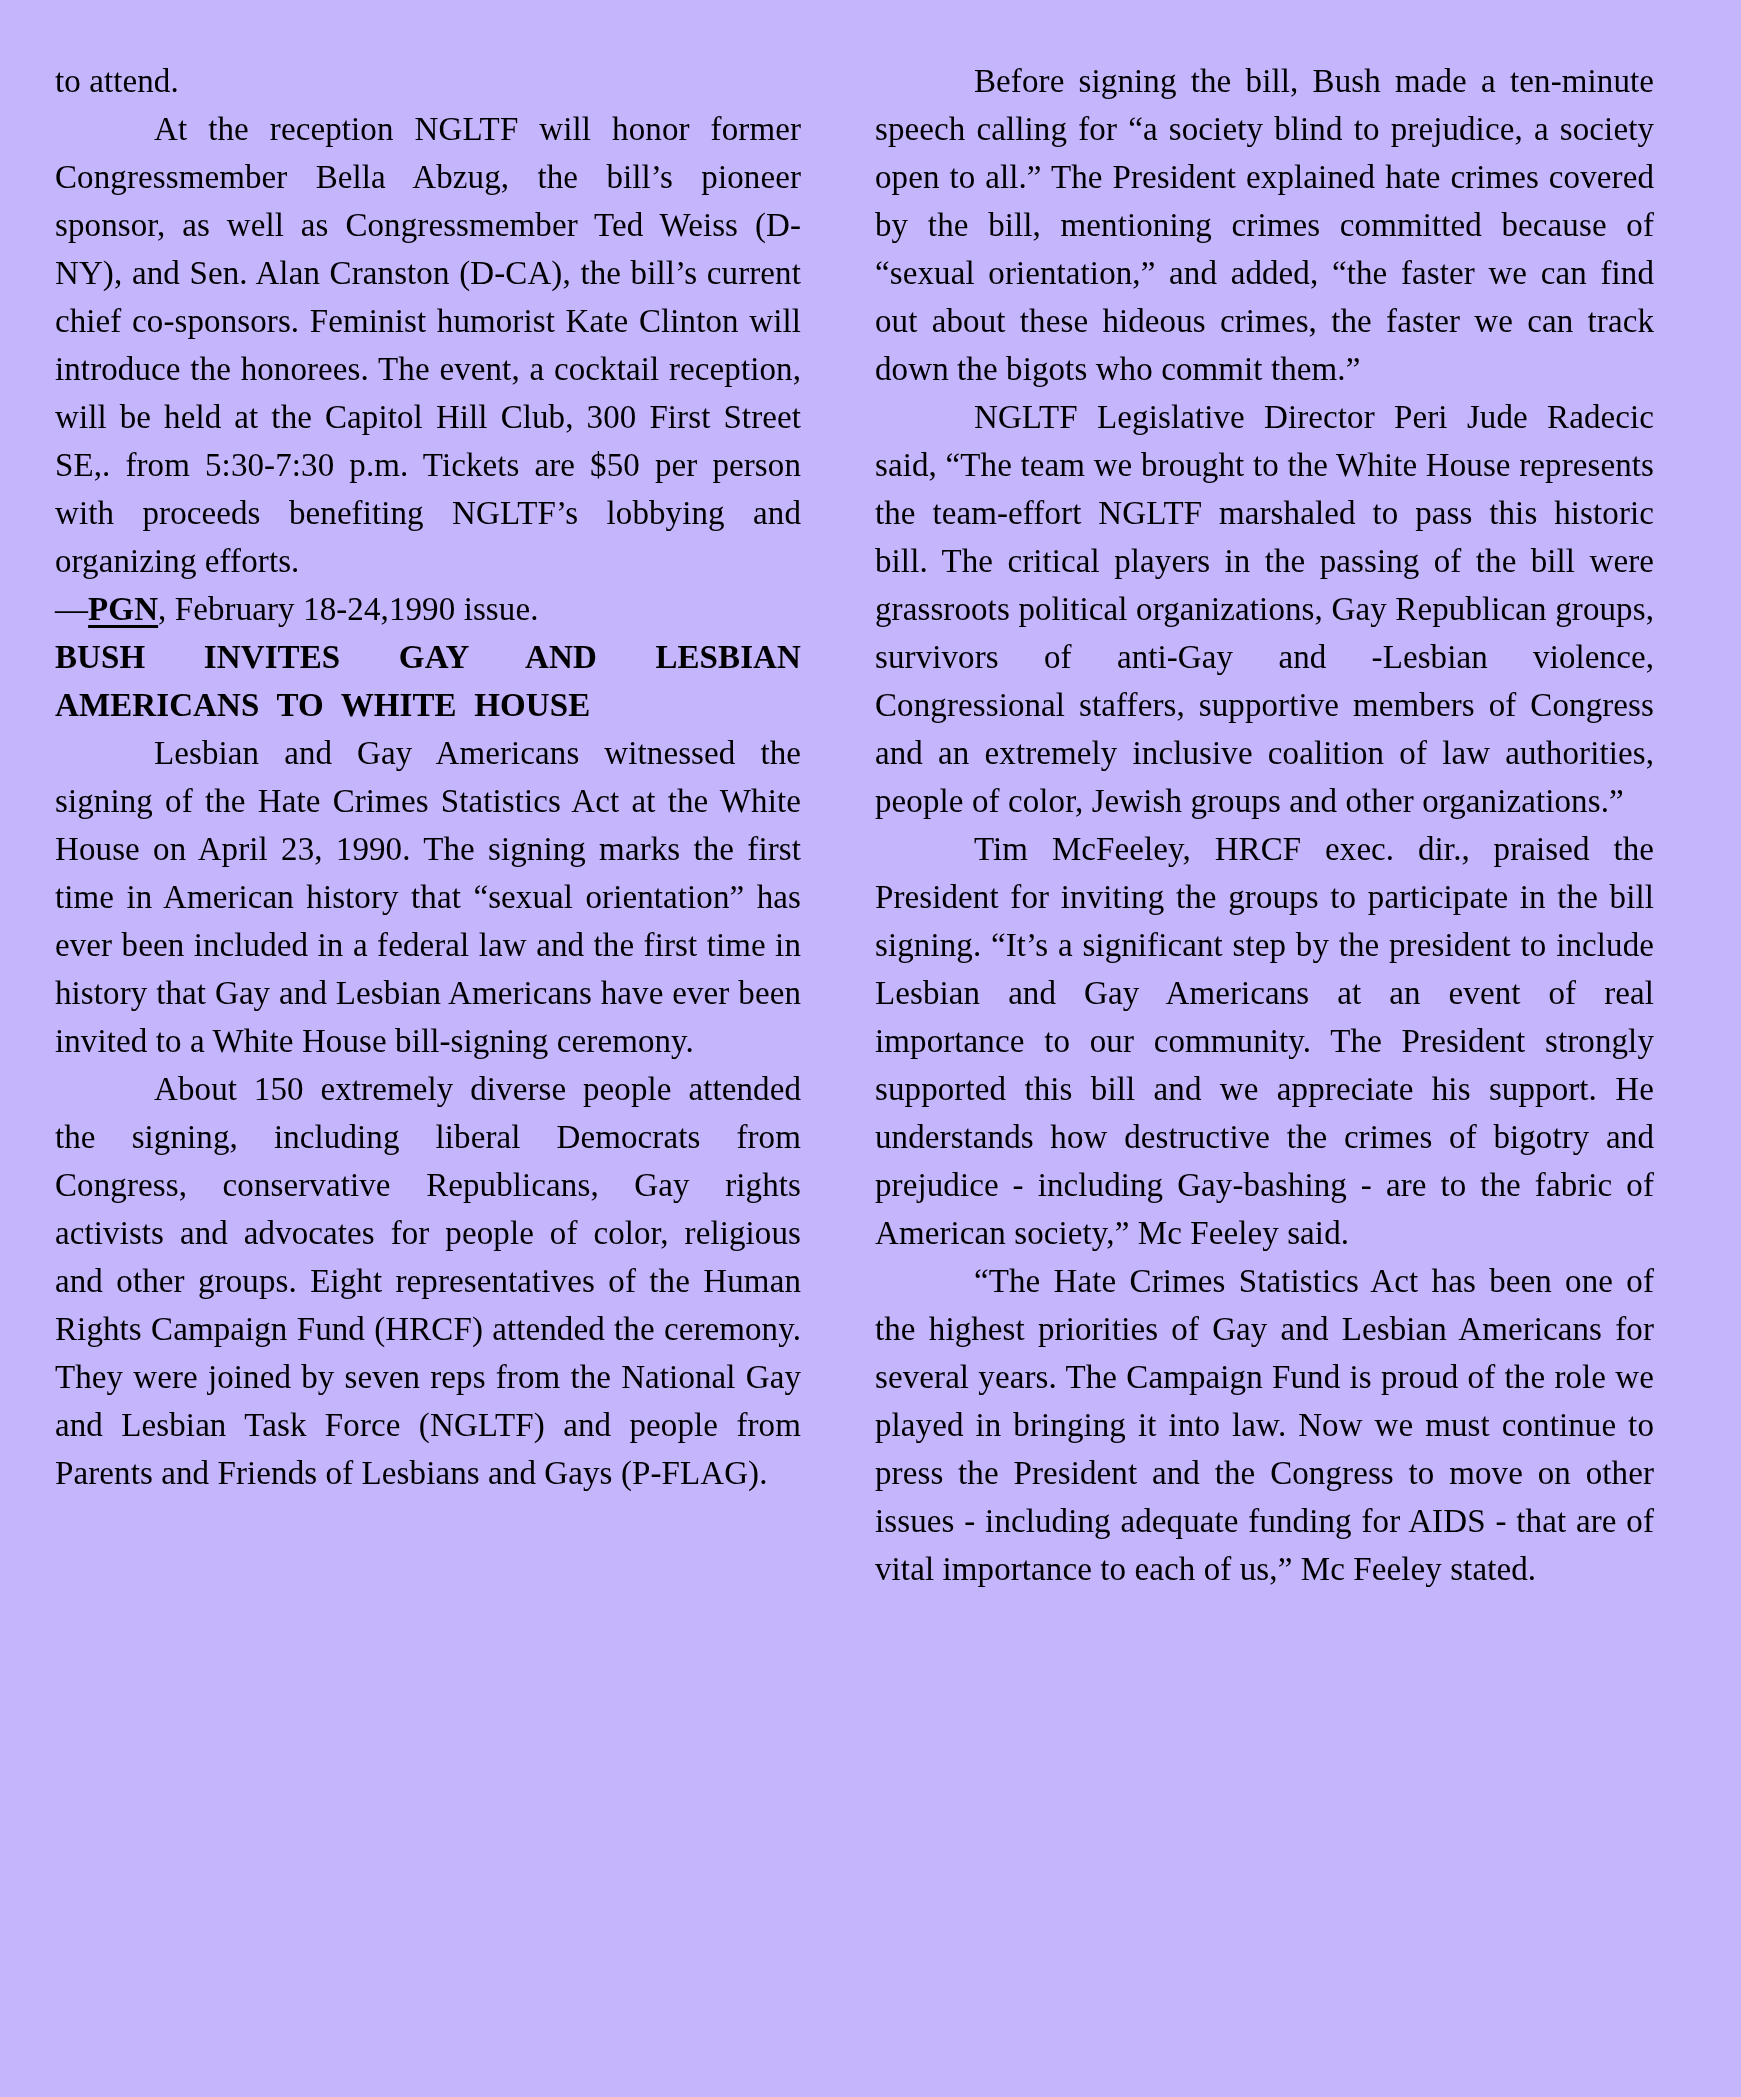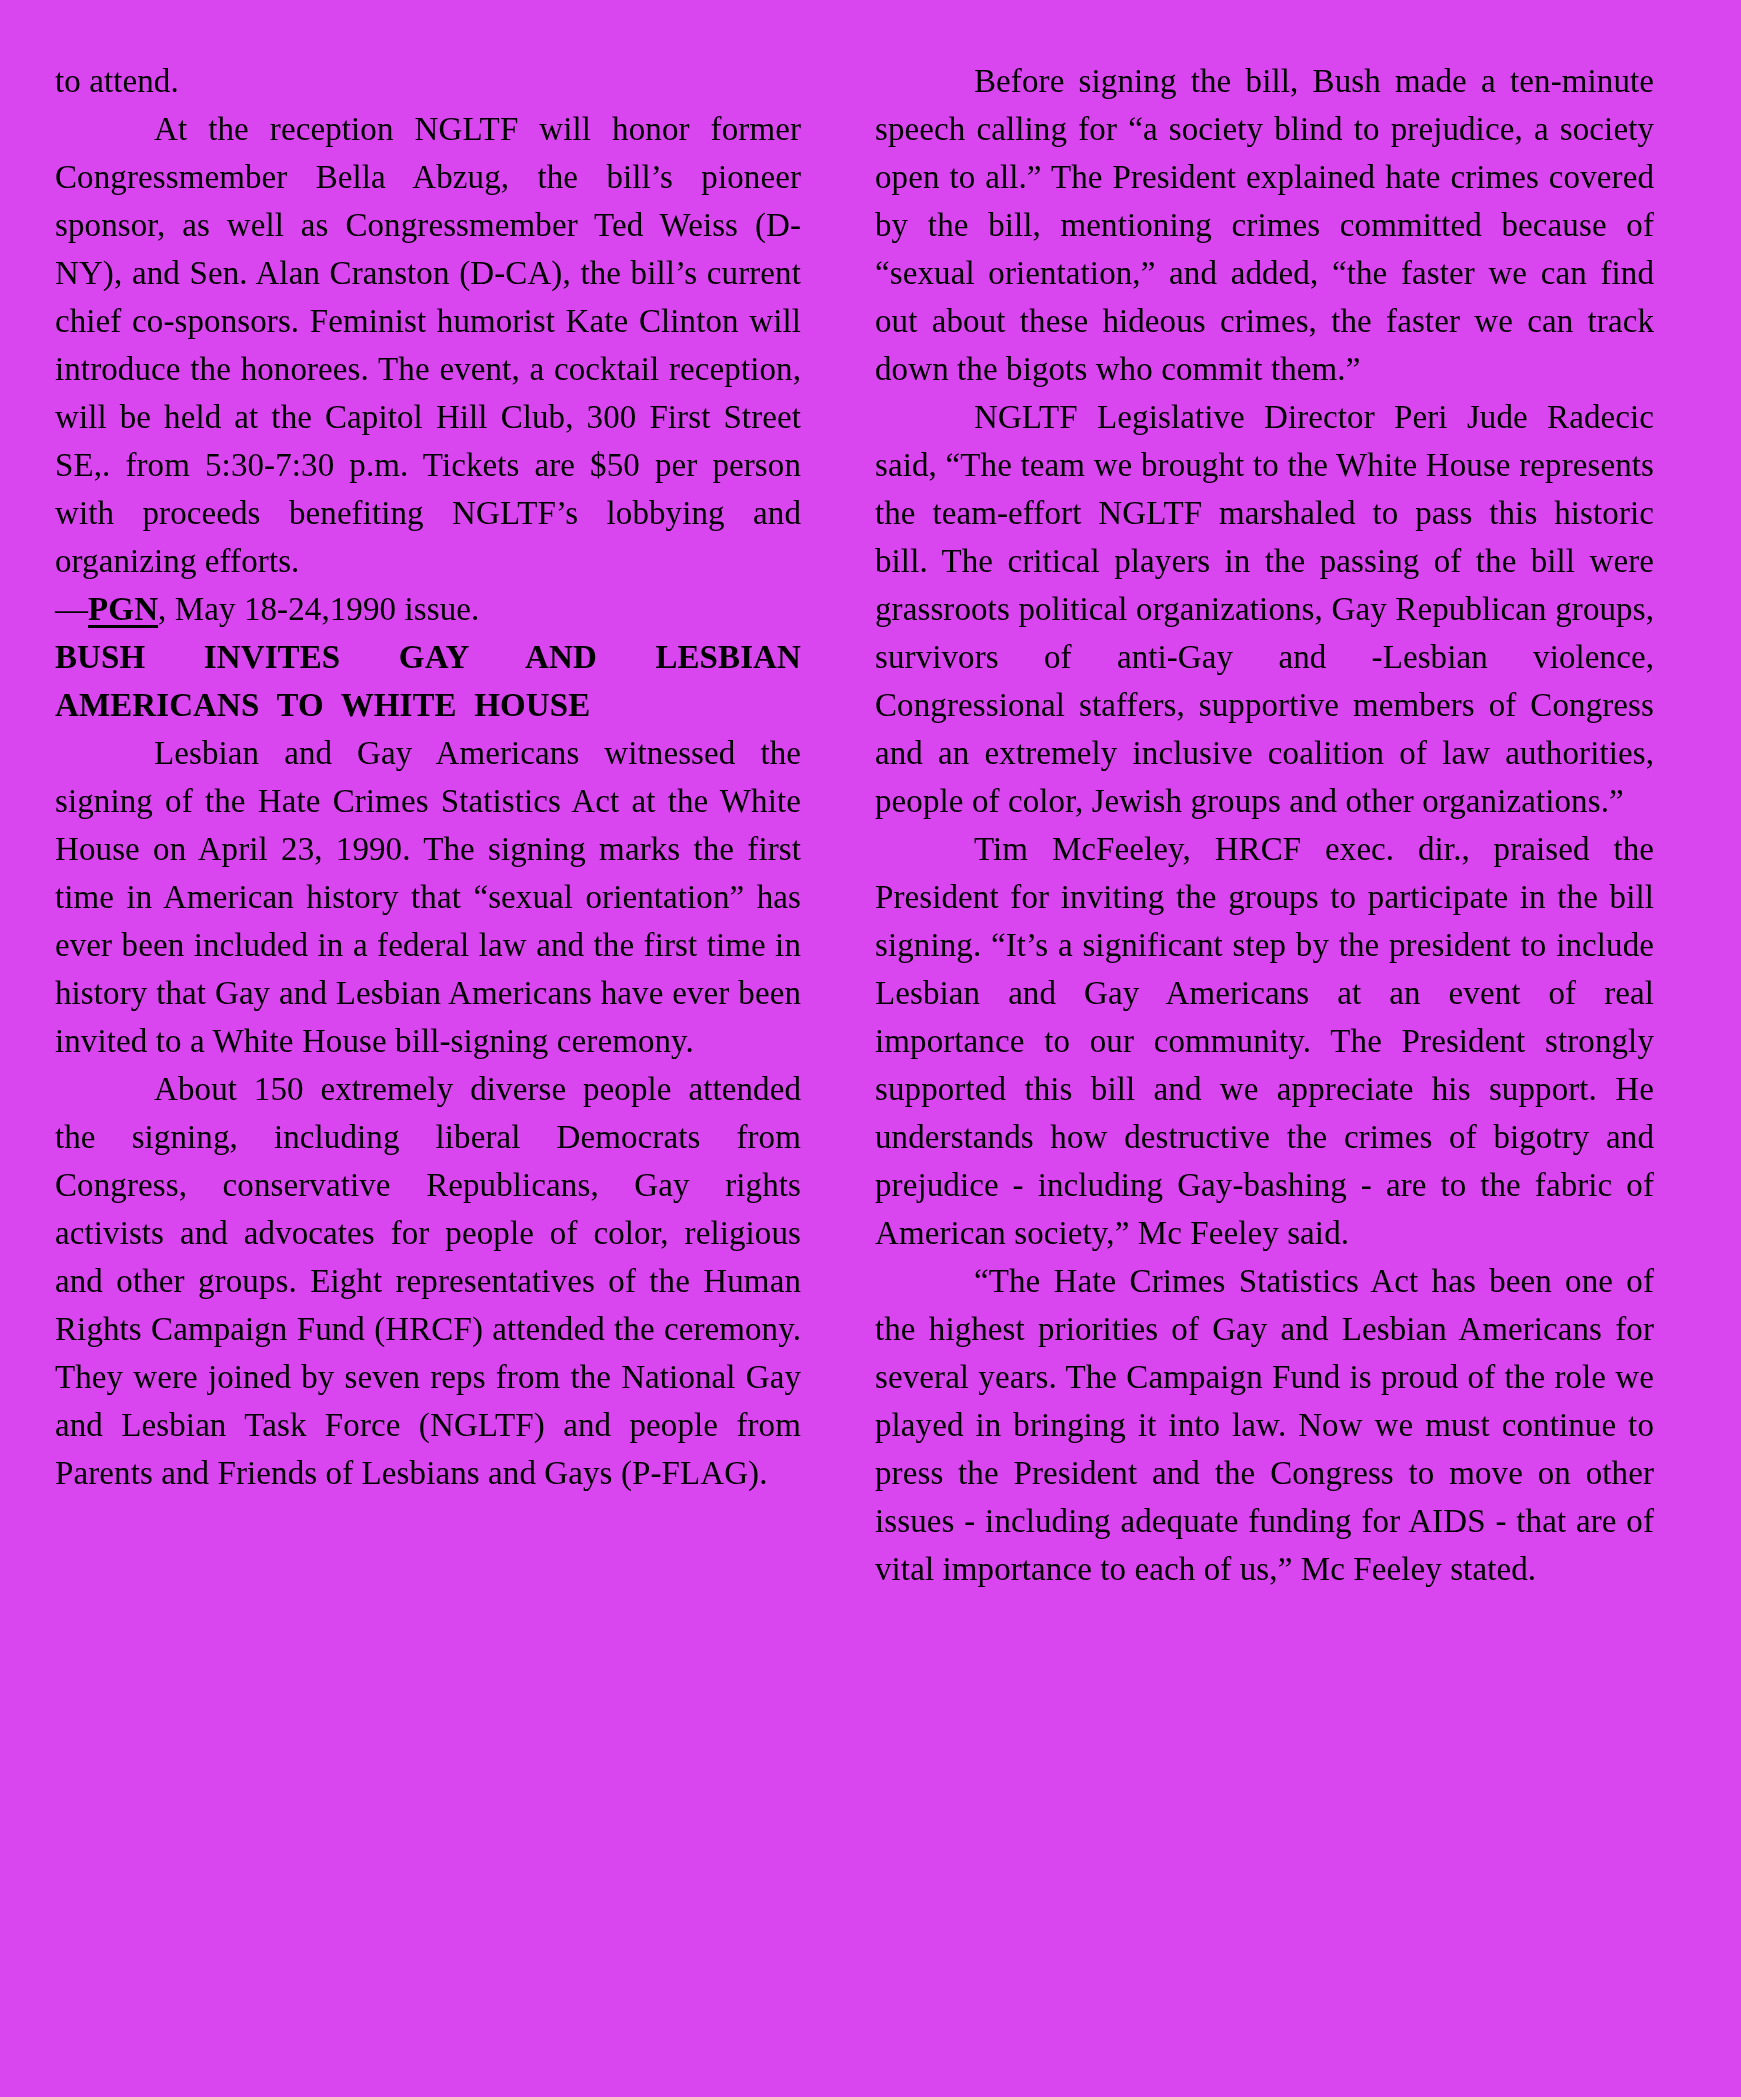--- a/index.html
+++ b/index.html
@@ -12,21 +12,21 @@
     height: 2097px;
     overflow: hidden;
     color: #000000;
     font-family: "Liberation Serif", "DejaVu Serif", serif;
   }
   .page {
     position: absolute;
     top: 0; left: 0;
     width: 1742px;
     height: 2097px;
-    background: #d946ef;
+    background: #c4b5fd;
     box-sizing: border-box;
     padding: 57px 88px 0 55px;
     display: flex;
   }
   .col {
     box-sizing: border-box;
   }
   .col-left {
     width: 746px;
     margin-right: 74px;
@@ -73,21 +73,21 @@
 
 <div class="page">
 
   <div class="col col-left">
     <p class="frag">to attend.</p>
 
     <p class="para">At the reception NGLTF will honor former Congressmember Bella Abzug, the bill’s pioneer sponsor, as well as Congressmember Ted Weiss (D-NY), and Sen. Alan Cranston (D-CA), the bill’s current chief co-sponsors. Feminist humorist Kate Clinton will introduce the honorees. The event, a cocktail reception, will be held at the Capitol Hill Club, 300 First Street SE,. from 5:30-7:30 p.m. Tickets are $50 per person with proceeds benefiting NGLTF’s lobbying and organizing efforts.</p>
 
 
 
-    <p class="attr"><span>—</span><span class="src">PGN</span><span>, May 18-24,1990 issue.</span></p>
+    <p class="attr"><span>—</span><span class="src">PGN</span><span>, February 18-24,1990 issue.</span></p>
 
     <h2 class="headline">BUSH INVITES GAY AND LESBIAN AMERICANS TO WHITE HOUSE</h2>
 
     <p class="para">Lesbian and Gay Americans witnessed the signing of the Hate Crimes Statistics Act at the White House on April 23, 1990. The signing marks the first time in American history that “sexual orientation” has ever been included in a federal law and the first time in history that Gay and Lesbian Americans have ever been invited to a White House bill-signing ceremony.</p>
 
     <p class="para">About 150 extremely diverse people attended the signing, including liberal Democrats from Congress, conservative Republicans, Gay rights activists and advocates for people of color, religious and other groups. Eight representatives of the Human Rights Campaign Fund (HRCF) attended the ceremony. They were joined by seven reps from the National Gay and Lesbian Task Force (NGLTF) and people from Parents and Friends of Lesbians and Gays (P-FLAG).</p>
   </div>
 
   <div class="col col-right">
     <p class="para">Before signing the bill, Bush made a ten-minute speech calling for “a society blind to prejudice, a society open to all.” The President explained hate crimes covered by the bill, mentioning crimes committed because of “sexual orientation,” and added, “the faster we can find out about these hideous crimes, the faster we can track down the bigots who commit them.”</p>

